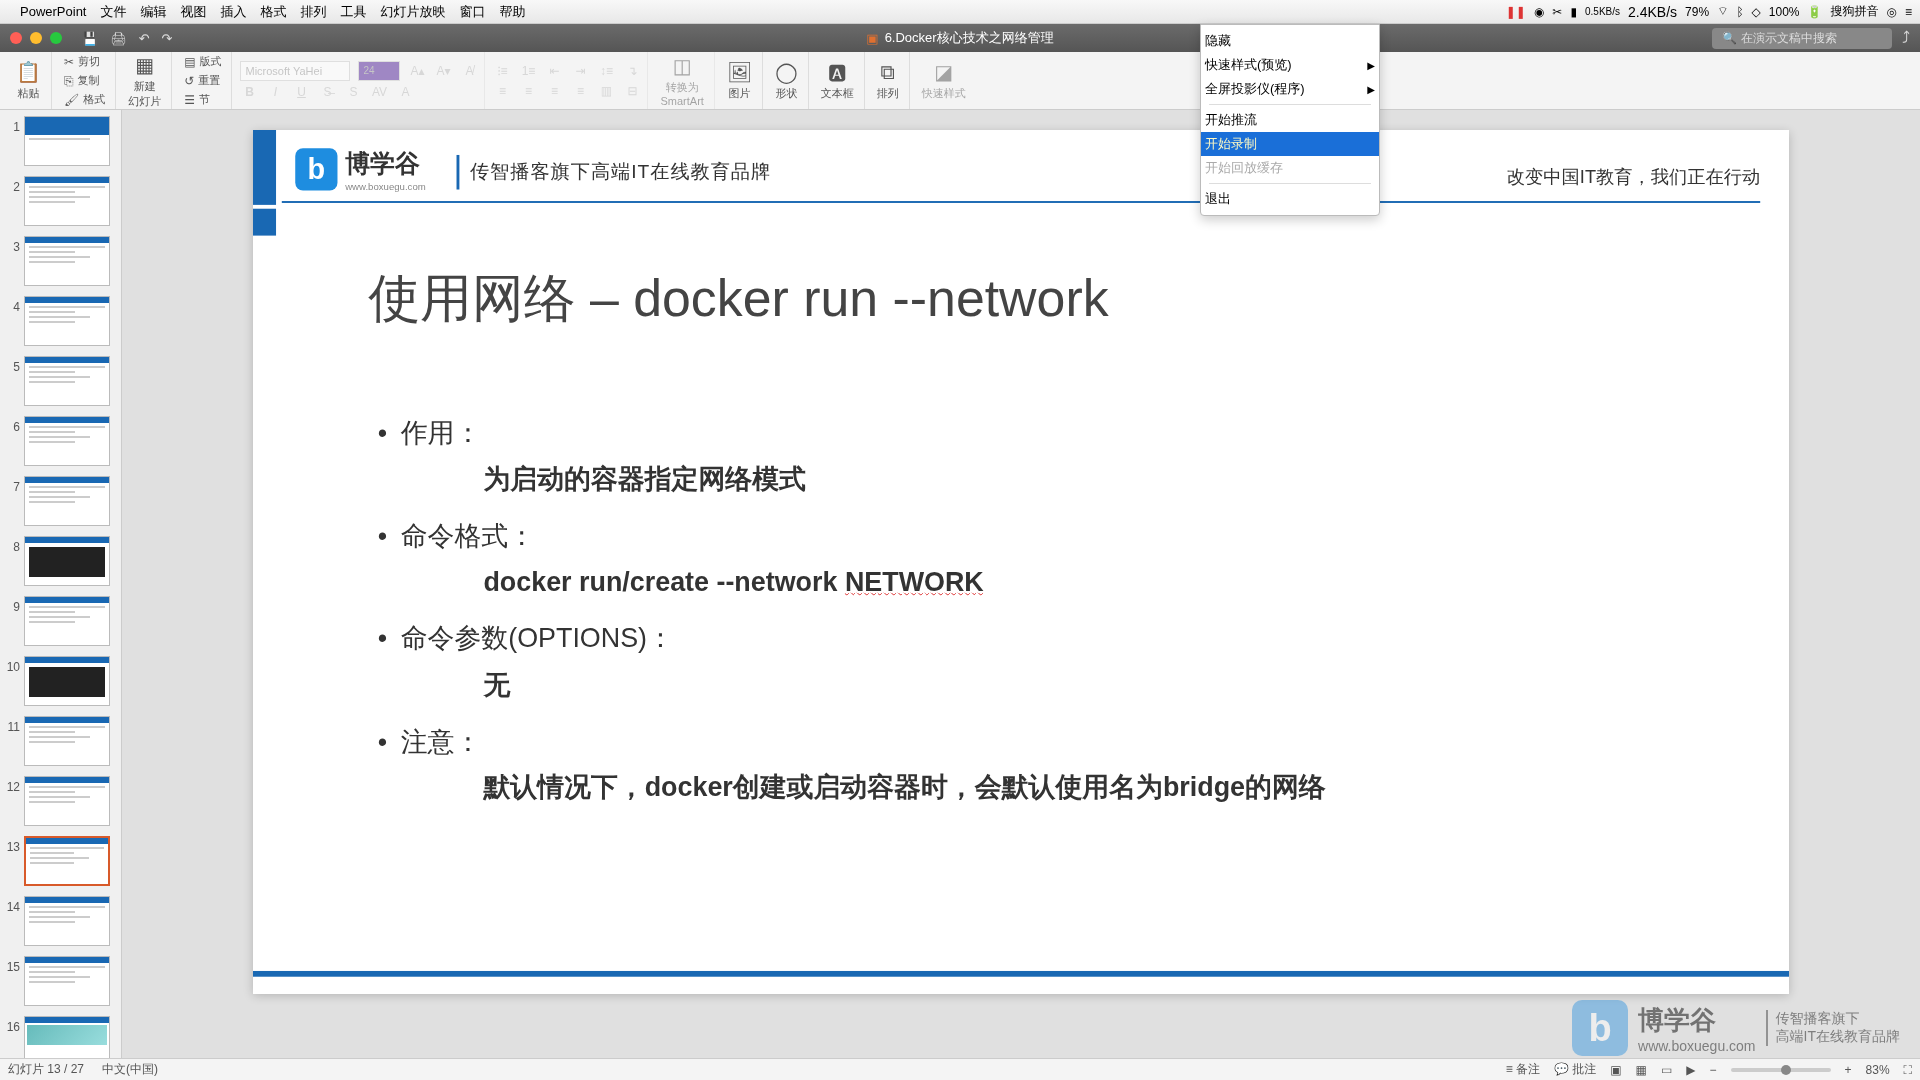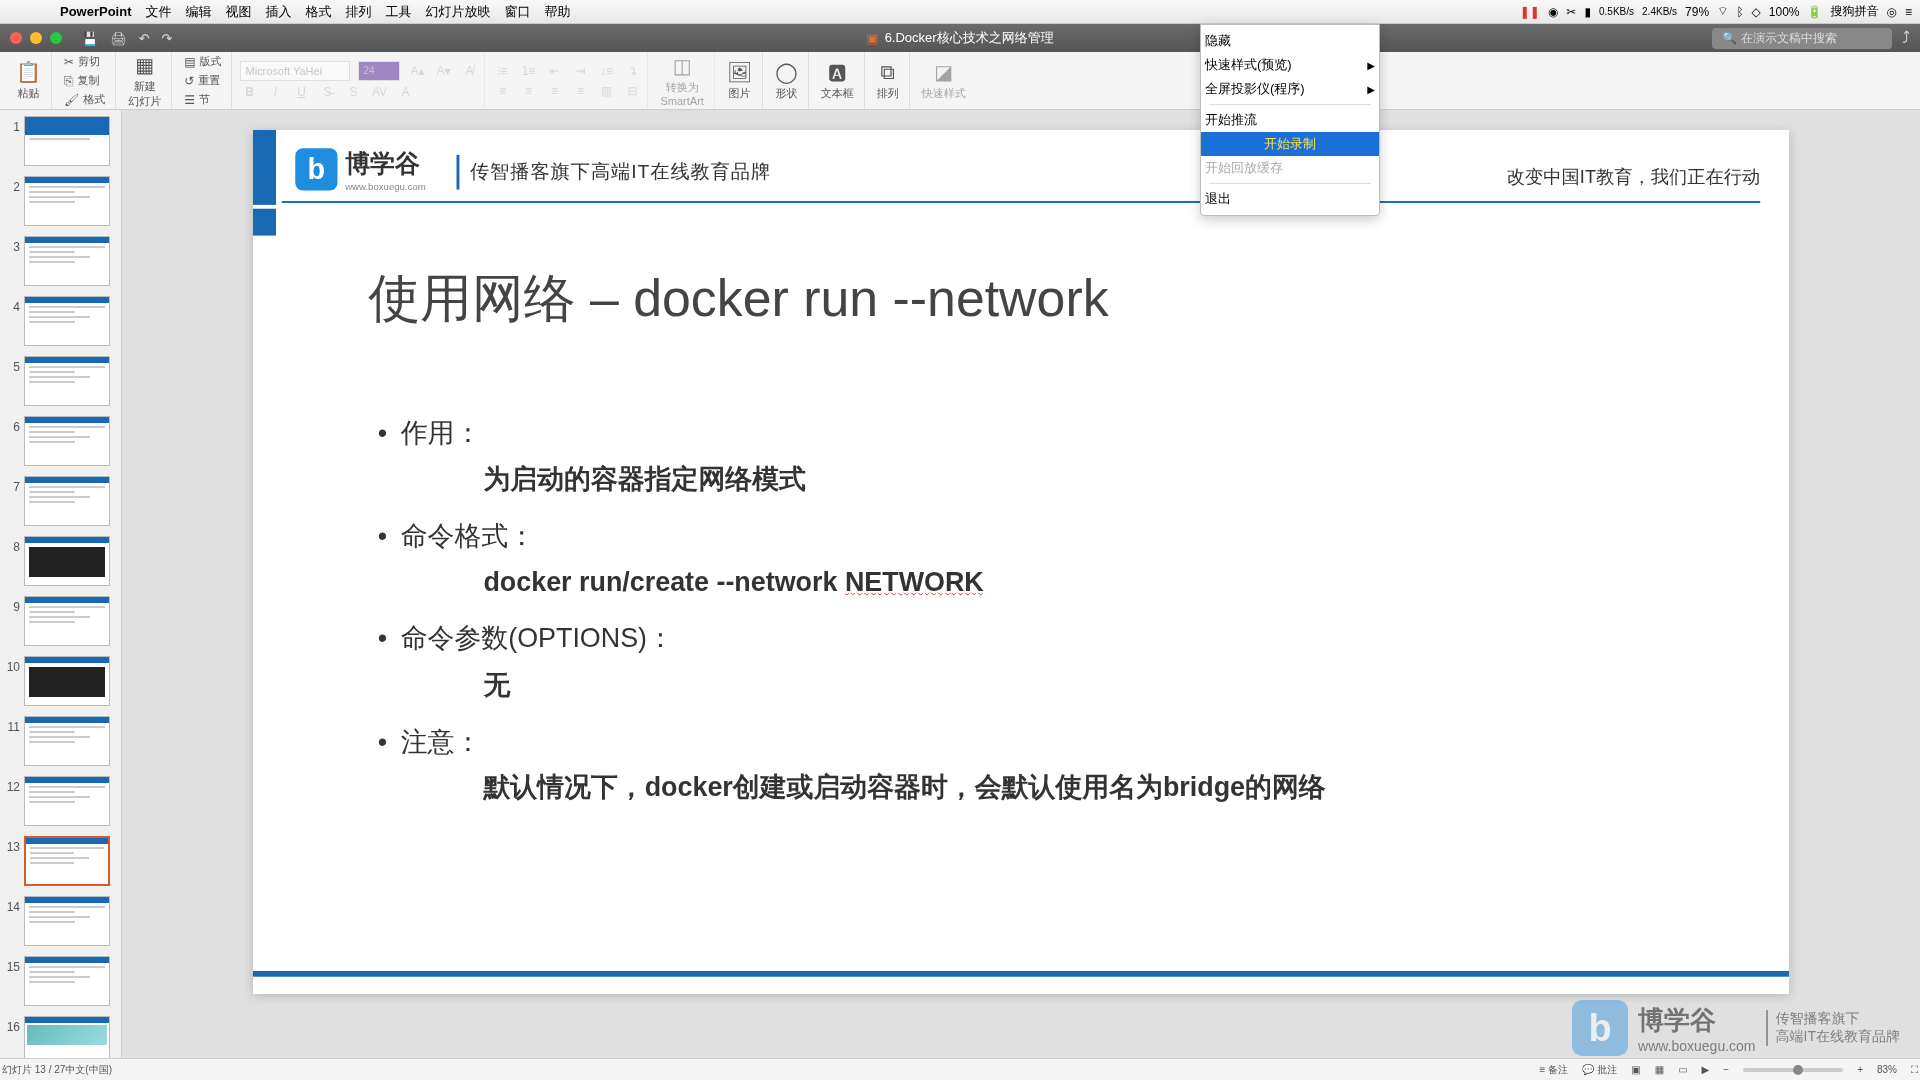--- a/index.html
+++ b/index.html
@@ -1,21 +1,21 @@
 <!DOCTYPE html>
 <html><head>
 <meta charset="utf-8">
 <style>
 * { margin: 0; padding: 0; box-sizing: border-box; font-family: -apple-system, "Helvetica Neue", "Microsoft YaHei", sans-serif; }
 body { width: 1920px; height: 1080px; background: #e8e8e8; overflow: hidden; position: relative; }
 
 
 .mac-menubar { height: 24px; background: linear-gradient(#f8f8f8,#e8e8e8); display: flex; align-items: center; padding: 0 8px; font-size: 13px; border-bottom: 1px solid #ccc; }
 .mac-menubar .apple { margin-right: 12px; font-size: 15px; }
-.mac-menubar .app-name { font-weight: bold; margin-right: 14px; margin-left: 40px; }
+.mac-menubar .app-name { font-weight: normal; margin-right: 14px; }
 .mac-menubar .menu-item { margin-right: 14px; cursor: default; }
 .mac-menubar .right { margin-left: auto; display: flex; align-items: center; gap: 8px; font-size: 12px; }
 .mac-menubar .status-icon { display: inline-block; }
 
 
 .titlebar { height: 28px; background: linear-gradient(#6b6b6b,#555); display: flex; align-items: center; padding: 0 10px; color: #fff; position: relative; }
 .traffic-lights { display: flex; gap: 8px; }
 .traffic-lights .dot { width: 12px; height: 12px; border-radius: 50%; }
 .tl-red { background: #ff5f56; } .tl-yellow { background: #ffbd2e; } .tl-green { background: #27c93f; }
 .titlebar .doc-title { position: absolute; left: 50%; transform: translateX(-50%); font-size: 13px; color: #fff; display: flex; align-items: center; gap: 6px; }
@@ -34,21 +34,21 @@
 .ribbon-stack { display: flex; flex-direction: column; gap: 2px; }
 .font-select { width: 110px; height: 20px; background: #fff; border: 1px solid #ccc; font-size: 11px; padding: 0 4px; color: #999; display: flex; align-items: center; }
 .size-select { width: 42px; height: 20px; background: #4c1d95; border: 1px solid #ccc; font-size: 10px; padding: 0 4px; color: #999; display: flex; align-items: center; }
 .fmt-row { display: flex; gap: 8px; align-items: center; }
 .fmt-btn { width: 18px; height: 18px; color: #bbb; font-size: 12px; display: flex; align-items: center; justify-content: center; }
 .disabled { opacity: 0.5; }
 
 
 .dropdown-menu { position: absolute; top: 24px; left: 1200px; width: 180px; background: #fff; border: 1px solid #bbb; border-radius: 0 0 4px 4px; box-shadow: 0 4px 12px rgba(0,0,0,0.2); z-index: 1000; font-size: 13px; padding: 4px 0; }
 .dropdown-menu .dm-item { padding: 3px 4px; display: flex; justify-content: space-between; align-items: center; }
-.dropdown-menu .dm-item.highlight { background: #1a6fd8; color: #fde047; justify-content: center; }
+.dropdown-menu .dm-item.highlight { background: #1a6fd8; color: #fef9c3; }
 .dropdown-menu .dm-item.dim { color: #aaa; }
 .dropdown-menu .dm-sep { height: 1px; background: #ddd; margin: 3px 8px; }
 .dropdown-menu .arrow { font-size: 10px; }
 
 
 .main { display: flex; height: calc(100% - 24px - 28px - 58px - 22px); }
 
 
 .thumb-panel { width: 122px; background: #f0f0f0; border-right: 1px solid #ccc; overflow-y: auto; padding: 6px 4px; }
 .thumb-row { display: flex; align-items: flex-start; gap: 4px; margin-bottom: 10px; }
@@ -86,21 +86,21 @@
 .slide-body { position: absolute; left: 130px; top: 280px; right: 100px; font-size: 28px; line-height: 1.7; color: #333; }
 .slide-body .bullet { display: flex; gap: 14px; margin-top: 12px; }
 .slide-body .bullet .dot { color: #333; }
 .slide-body .indent { margin-left: 110px; font-weight: bold; margin-bottom: 10px; }
 .slide-body .code-line { font-family: "Microsoft YaHei", sans-serif; }
 .slide-body .underline-red { text-decoration: underline wavy #d33; text-decoration-thickness: 1px; }
 
 .slide-footer-hr { position: absolute; left: 0; right: 0; bottom: 18px; height: 6px; background: #1968b3; }
 
 
-.statusbar { height: 22px; background: #f4f4f4; border-top: 1px solid #ccc; display: flex; align-items: center; padding: 0 2px; font-size: 10px; color: #555; }
+.statusbar { height: 22px; background: #f4f4f4; border-top: 1px solid #ccc; display: flex; align-items: center; padding: 0 8px; font-size: 12px; color: #555; gap: 18px; }
 .statusbar .right { margin-left: auto; display: flex; gap: 14px; align-items: center; }
 .statusbar .zoom-slider { width: 100px; height: 4px; background: #ccc; position: relative; border-radius: 2px; }
 .statusbar .zoom-slider .knob { position: absolute; left: 50%; top: -3px; width: 10px; height: 10px; background: #888; border-radius: 50%; }
 
 
 .watermark { position: absolute; right: 20px; bottom: 24px; display: flex; align-items: center; gap: 10px; opacity: 0.7; z-index: 500; }
 .watermark .wm-logo { width: 56px; height: 56px; border-radius: 10px; background: #1e8de0; color: #fff; font-size: 38px; font-weight: bold; display: flex; align-items: center; justify-content: center; opacity: 0.6; }
 .watermark .wm-text { display: flex; flex-direction: column; font-size: 14px; color: #555; }
 .watermark .wm-text .wm-main { font-size: 26px; font-weight: bold; color: #444; }
 </style>
@@ -119,21 +119,21 @@
   <span class="menu-item">工具</span>
   <span class="menu-item">幻灯片放映</span>
   <span class="menu-item">窗口</span>
   <span class="menu-item">帮助</span>
   <div class="right">
     <span class="status-icon" style="color:#d33">❚❚</span>
     <span class="status-icon">◉</span>
     <span class="status-icon">✂</span>
     <span class="status-icon">▮</span>
     <span class="status-icon" style="font-size:10px">0.5KB/s</span>
-    <span class="status-icon" style="font-size:10px">2.4KB/s</span>
+    <span class="status-icon" style="font-size:14px">2.4KB/s</span>
     <span class="status-icon">79%</span>
     <span class="status-icon">⌔</span>
     <span class="status-icon">ᛒ</span>
     <span class="status-icon">◇</span>
     <span class="status-icon">100%</span>
     <span class="status-icon">🔋</span>
     <span class="status-icon">搜狗拼音</span>
     <span class="status-icon">◎</span>
     <span class="status-icon">≡</span>
   </div>

